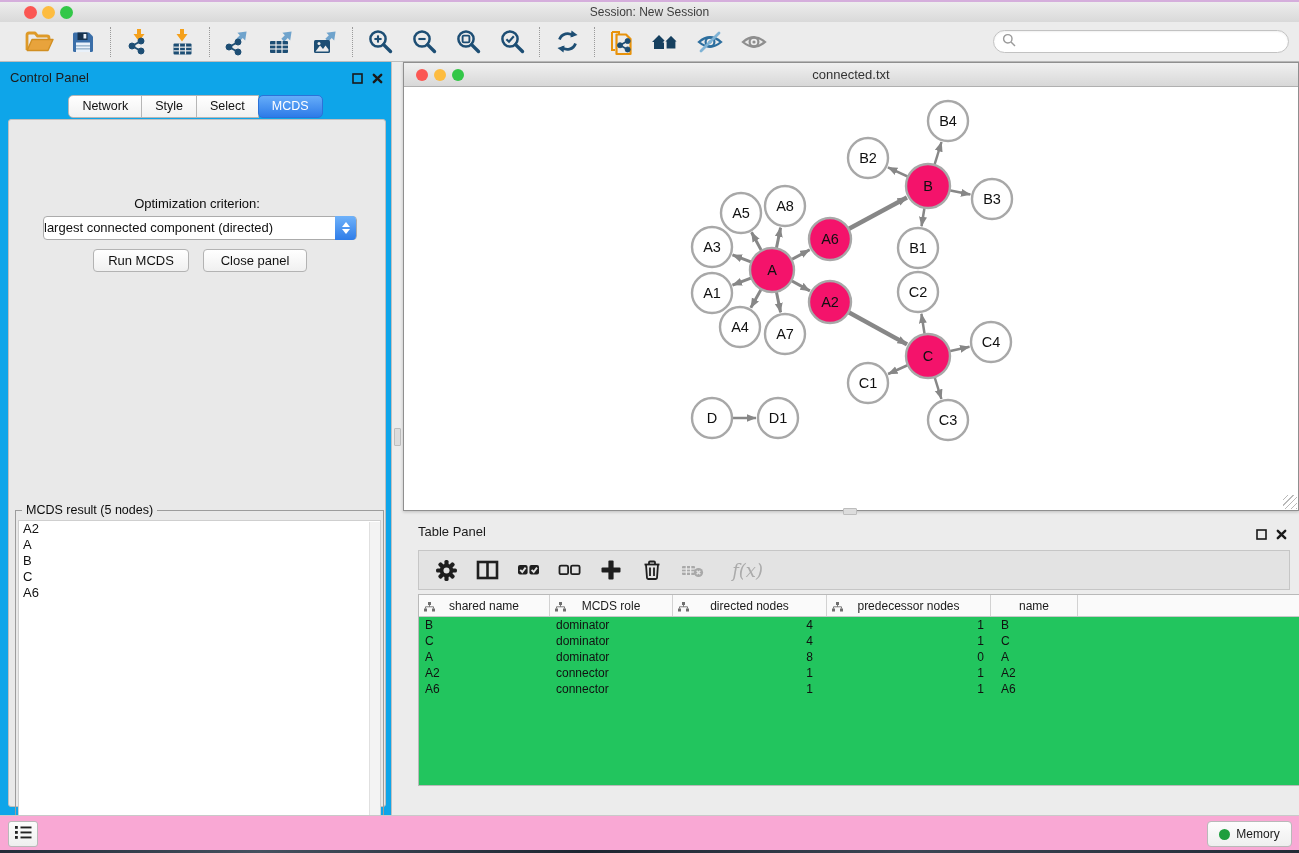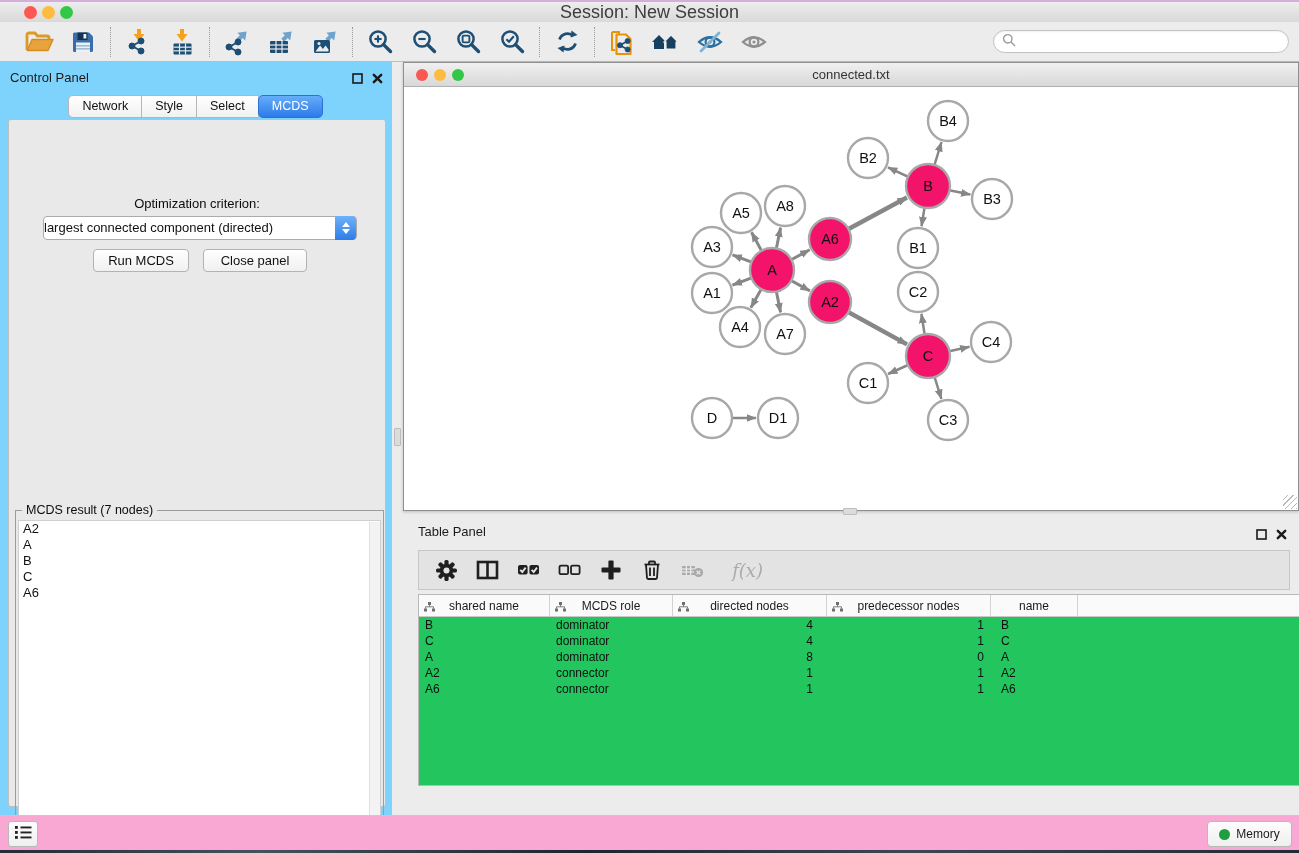--- a/index.html
+++ b/index.html
@@ -4,34 +4,34 @@
 <style>
   * { margin:0; padding:0; box-sizing:border-box; }
   html,body { width:1299px; height:853px; overflow:hidden; }
   body { font-family:"Liberation Sans", sans-serif; background:#ECECEC; position:relative; color:#111; }
   .abs { position:absolute; }
 
   
   #titlebar { left:0; top:0; width:1299px; height:22px;
     background:linear-gradient(#EDEDED,#D9D9D9); border-top:2px solid #D5AEDC; }
   .light { position:absolute; top:4px; width:13px; height:13px; border-radius:50%; }
-  #titlebar-text { width:100%; text-align:center; font-size:18px; color:#3d3d3d; line-height:20px; }
+  #titlebar-text { width:100%; text-align:center; font-size:12px; color:#3d3d3d; line-height:20px; }
 
   
   #toolbar { left:0; top:22px; width:1299px; height:40px; background:#ECECEC;
     border-bottom:1px solid #BDBDBD; display:flex; align-items:center; padding-left:12px; }
   .tb-group { display:flex; align-items:center; gap:14px; padding:0 12px; }
   .tb-sep { width:0; height:30px; border-left:1px dotted #9A9A9A; }
   .tb-btn { width:30px; height:30px; display:flex; align-items:center; justify-content:center; cursor:default; }
   #search-wrap { position:absolute; right:10px; top:8px; width:296px; height:23px; background:#fff;
     border:1px solid #C2C2C2; border-radius:12px; display:flex; align-items:center; padding-left:8px; box-shadow:inset 0 1px 2px rgba(0,0,0,.06); }
   #search-input { border:none; outline:none; flex:1; height:19px; font-size:12px; background:transparent; }
 
   
-  #control-panel { left:0; top:62px; width:392px; height:753px; background:#7dd3fc; border-right:1px solid #BFBFBF; }
+  #control-panel { left:0; top:62px; width:392px; height:753px; background:#0ea5e9; border-right:1px solid #BFBFBF; }
   .panel-head { position:absolute; left:10px; top:8px; font-size:13px; color:#1b1b1b; }
   .panel-btns { position:absolute; right:8px; top:8px; display:flex; gap:9px; align-items:center; }
   #cp-tabs { position:absolute; left:0; top:33px; width:100%; display:flex; justify-content:center; }
   .seg-tab { padding:3px 13px 4px; background:linear-gradient(#FFFFFF,#F1F1F1); border:1px solid #B6B6B6;
     font-size:12.5px; color:#111; margin-left:-1px; position:relative; cursor:default; }
   .seg-tab.first { border-top-left-radius:5px; border-bottom-left-radius:5px; margin-left:0; }
   .seg-tab.last  { border-top-right-radius:5px; border-bottom-right-radius:5px; }
   .seg-tab.sel { background:linear-gradient(#66ADF9,#2D7BE8); border-color:#2C72D8; color:#fff; border-radius:5px; z-index:2; }
   #cp-content { position:absolute; left:8px; top:57px; width:378px; height:688px;
     background:#E9E9E9; border:1px solid #BFBFBF; border-radius:3px;text-decoration:underline; }
@@ -302,21 +302,21 @@
     <div id="criterion-combo">
       <span>largest connected component (directed)</span>
       <span id="combo-stepper">
         <span class="chev-up"></span>
           <span class="chev-dn"></span>
       </span>
     </div>
     <div class="push-btn" style="left:84px;width:96px;">Run MCDS</div>
     <div class="push-btn" style="left:194px;width:104px;">Close panel</div>
     <div id="mcds-fieldset">
-      <div id="mcds-legend">MCDS result (7 nodes)</div>
+      <div id="mcds-legend">MCDS result (5 nodes)</div>
       <div id="mcds-list">
         <div id="mcds-items">
             <div class="mcds-item">A2</div>
             <div class="mcds-item">A</div>
             <div class="mcds-item">B</div>
             <div class="mcds-item">C</div>
             <div class="mcds-item">A6</div>
           </div>
         <div id="mcds-scroll"></div>
       </div>

